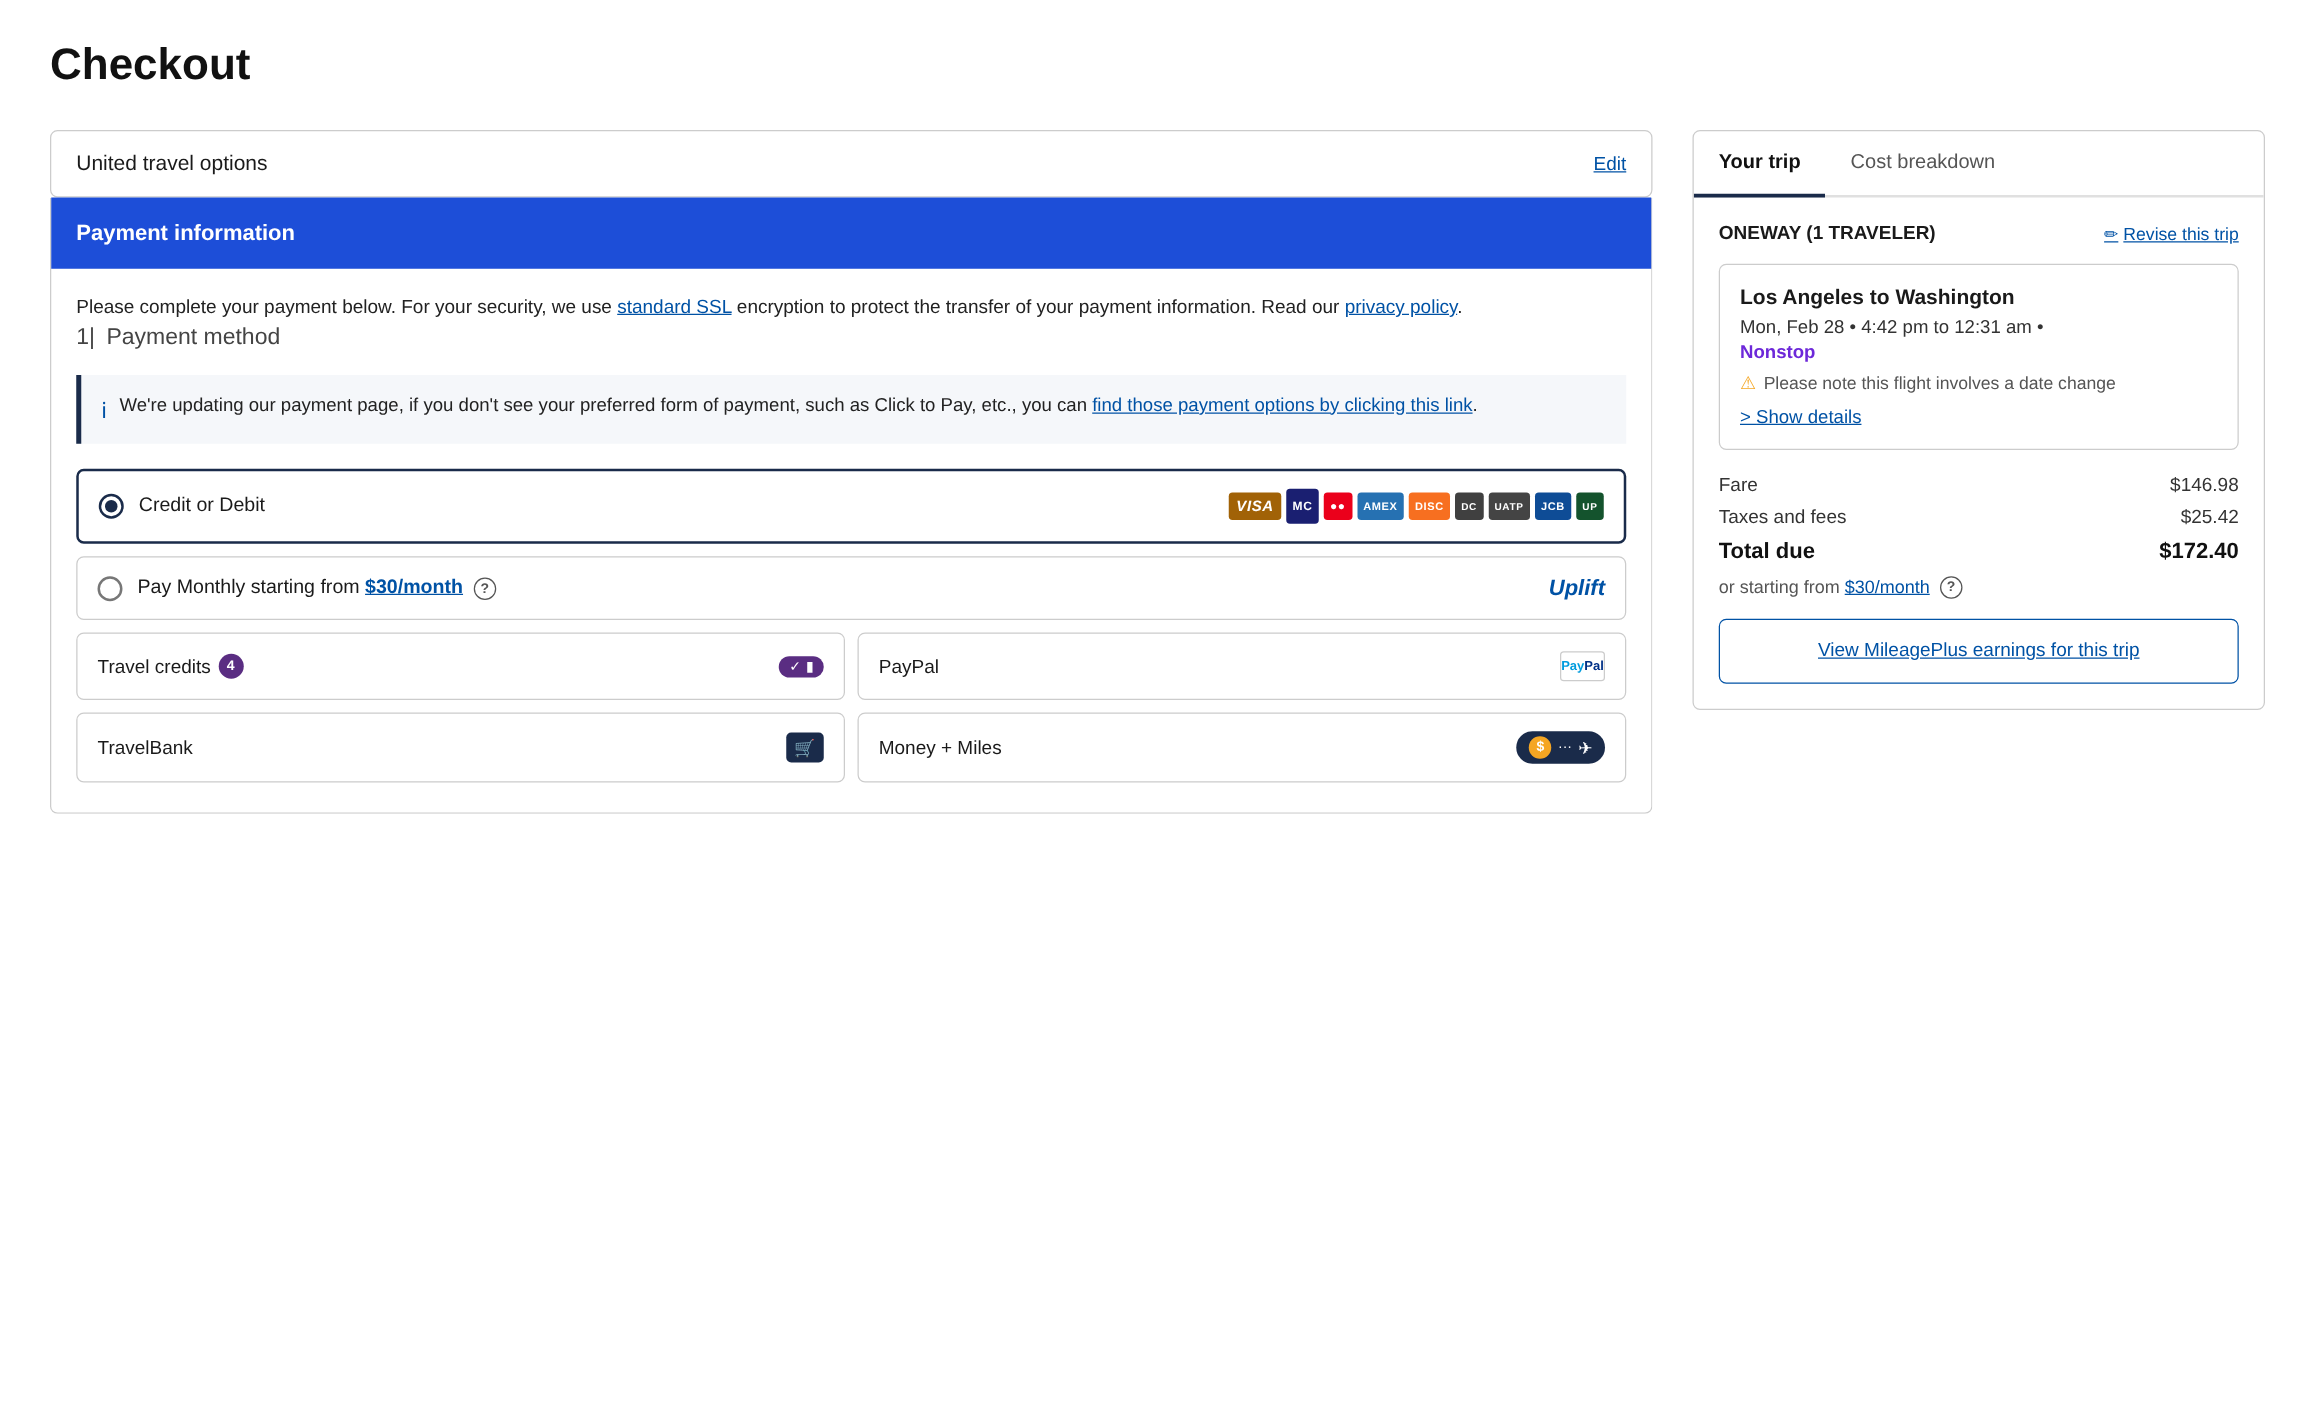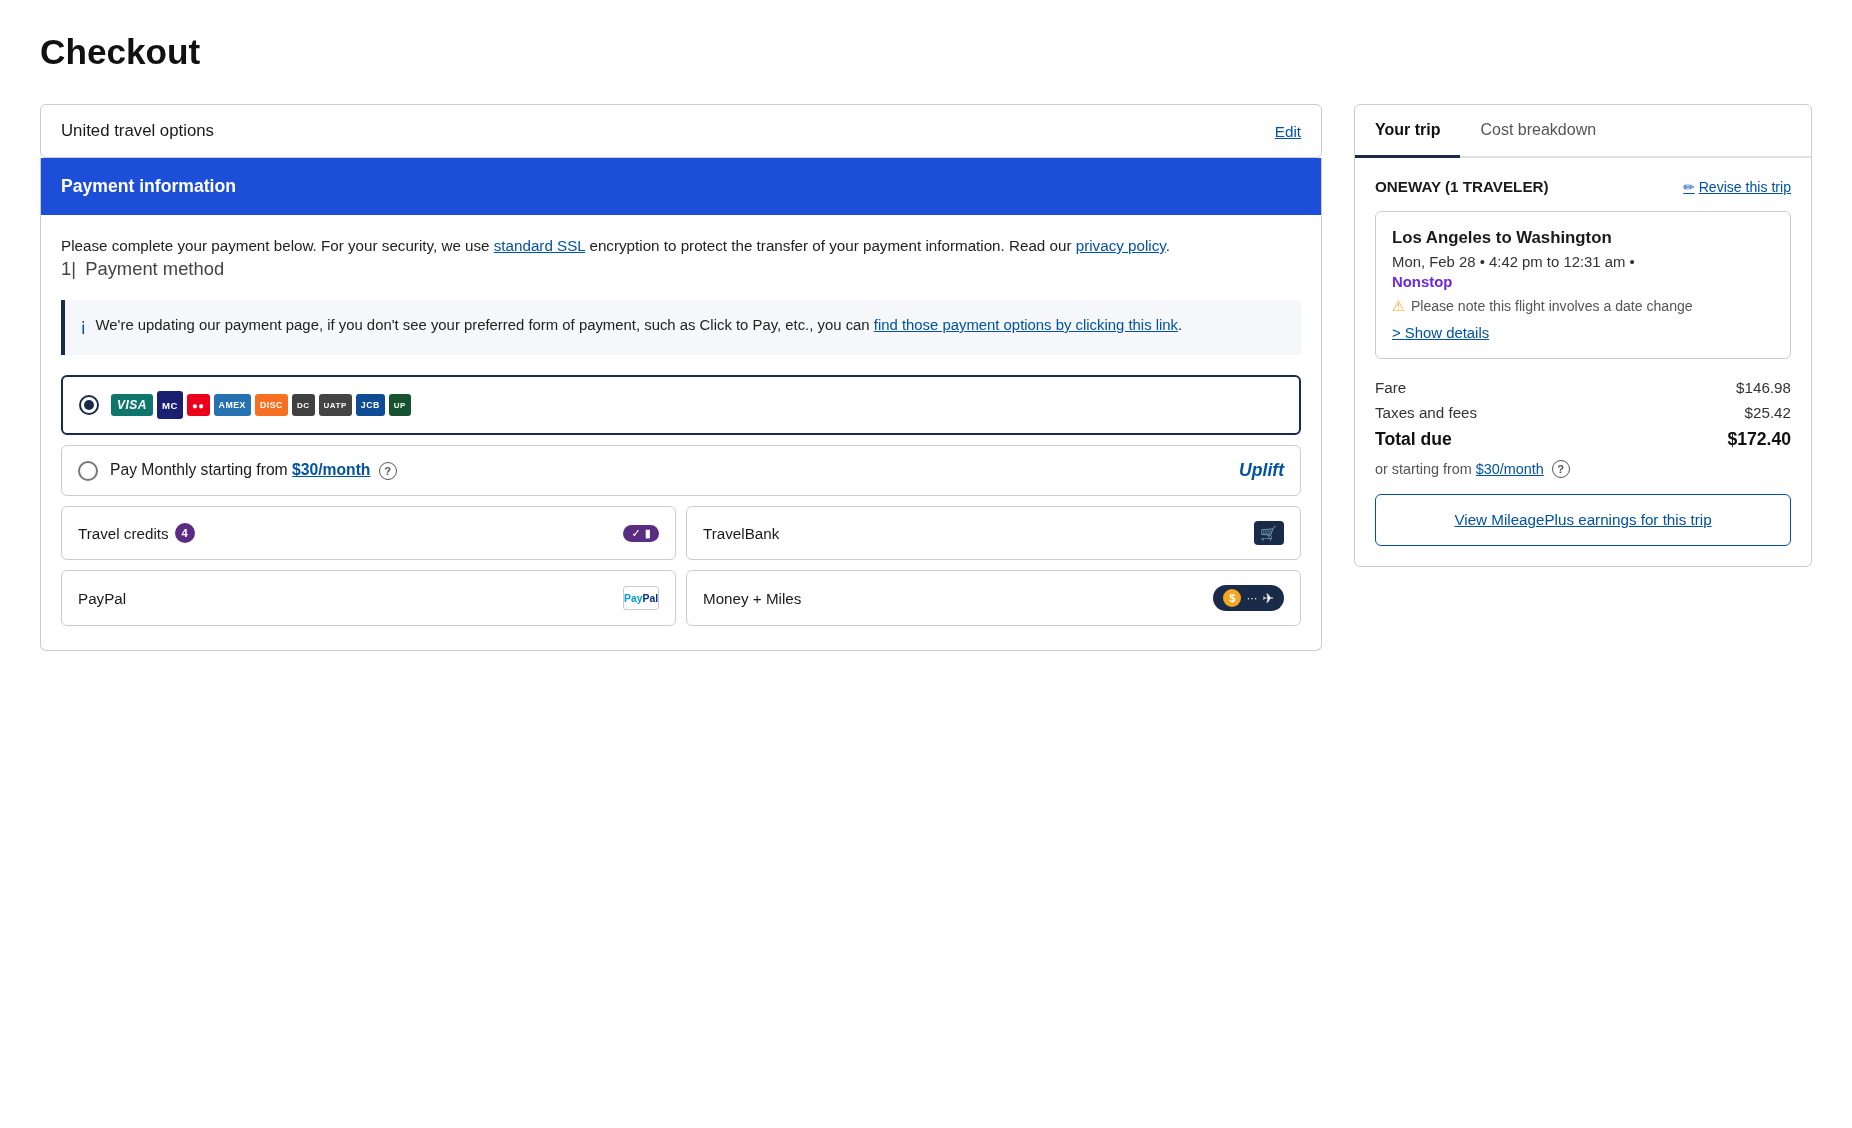--- a/index.html
+++ b/index.html
@@ -166,21 +166,21 @@
       padding: 2px 5px;
       border-radius: 3px;
       font-size: 0.6rem;
       font-weight: 900;
       display: flex;
       align-items: center;
       justify-content: center;
       letter-spacing: 0.5px;
       text-transform: uppercase;
     }
-    .card-visa { background: #0f766e; color: #fff; font-style: italic; font-size: 0.75rem; padding: 2px 6px; }
+    .card-visa { background: #a16207; color: #fff; font-style: italic; font-size: 0.75rem; padding: 2px 6px; }
     .card-amex { background: #2671b2; color: #fff; font-size: 0.55rem; }
     .card-discover { background: #f76f20; color: #fff; font-size: 0.55rem; }
     .card-diners { background: #404040; color: #fff; font-size: 0.5rem; }
     .card-uatp { background: #444; color: #fff; font-size: 0.5rem; }
     .card-jcb { background: #0e4c96; color: #fff; font-size: 0.55rem; }
     .card-union { background: #14532d; color: #fff; font-size: 0.5rem; }
 
     .monthly-link { color: #0052a5; text-decoration: underline; font-weight: 600; }
     .question-icon {
       display: inline-flex;
@@ -441,20 +441,21 @@
 
         <div class="info-banner">
           <span class="info-icon">ℹ</span>
           <span>
             <span>We're updating our payment page, if you don't see your preferred form of payment, such as Click to Pay, etc., you can </span><a>find those payment options by clicking this link</a><span>.</span>
           </span>
         </div>
 
         <div class="payment-option selected">
           <div class="radio filled"></div>
+          <span class="option-label">Credit or Debit</span>
           <div class="cards-row">
             <span class="card-icon card-visa">VISA</span>
             <span class="card-icon" style="background:#1a1f71;color:#fff;font-size:0.6rem;padding:14px 5px;">MC</span>
             <span class="card-icon" style="background:#eb001b;color:#fff;font-size:0.6rem;padding:2px 5px;">●●</span>
             <span class="card-icon card-amex">AMEX</span>
             <span class="card-icon card-discover">DISC</span>
             <span class="card-icon card-diners">DC</span>
             <span class="card-icon card-uatp">UATP</span>
             <span class="card-icon card-jcb">JCB</span>
             <span class="card-icon card-union">UP</span>
@@ -477,31 +478,31 @@
             <span>Travel credits</span>
             <span class="badge">4</span>
             <div class="toggle-icon">
               <span>✓</span>
               <span>▮</span>
             </div>
           </div>
 
           <div class="payment-option-small">
             <div class="radio-empty"></div>
-            <span>TravelBank</span>
-            <div class="travelbank-icon">🛒</div>
-          </div>
-
-          <div class="payment-option-small">
-            <div class="radio-empty"></div>
             <span>PayPal</span>
             <div class="paypal-icon">
               <span style="color:#009cde;font-weight:900;font-size:0.65rem;">Pay</span>
                 <span style="color:#003087;font-weight:900;font-size:0.65rem;">Pal</span>
             </div>
+          </div>
+
+          <div class="payment-option-small">
+            <div class="radio-empty"></div>
+            <span>TravelBank</span>
+            <div class="travelbank-icon">🛒</div>
           </div>
 
           <div class="payment-option-small">
             <div class="radio-empty"></div>
             <span>Money + Miles</span>
             <div class="money-miles-icon">
               <span style="background:#f5a623;border-radius:50%;width:18px;height:18px;display:flex;align-items:center;justify-content:center;font-size:0.7rem;font-weight:700;">$</span>
               <span style="font-size:0.7rem;">···</span>
               <span style="font-size:0.85rem;">✈</span>
             </div>

